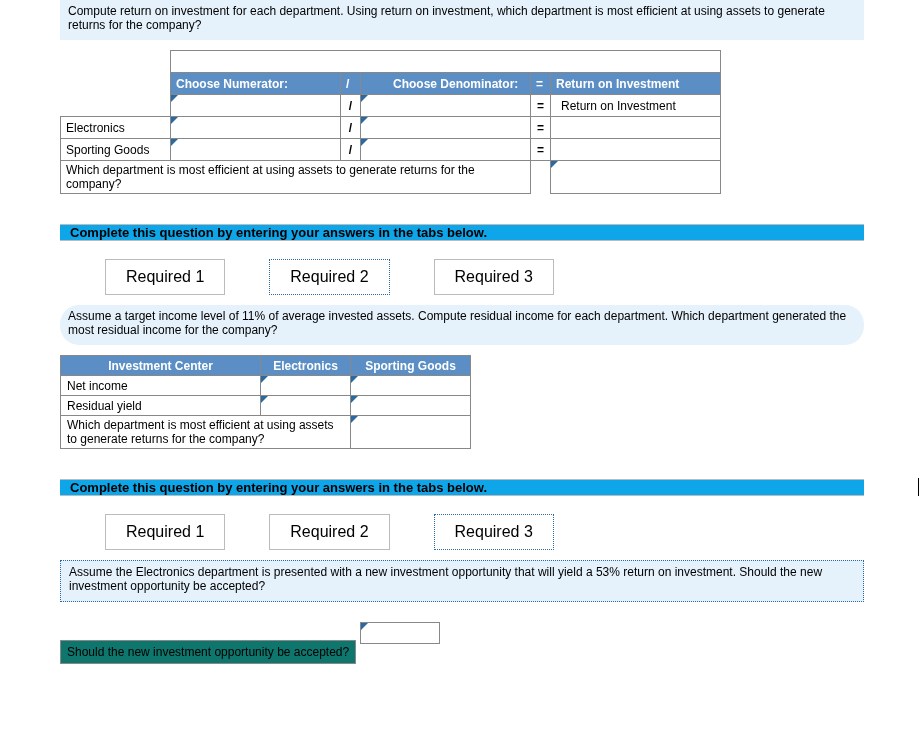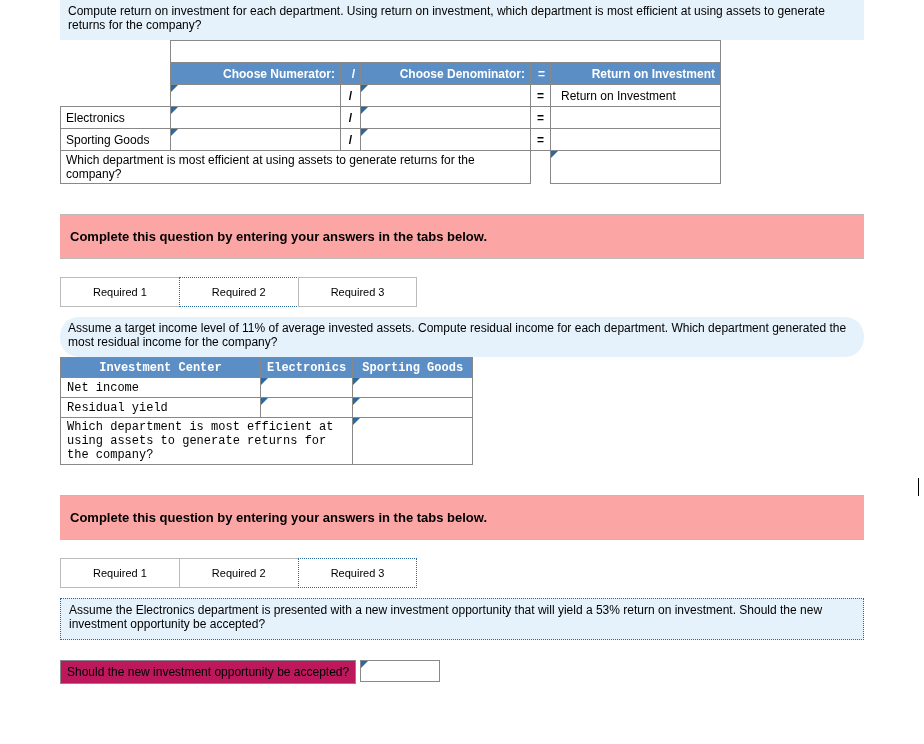--- a/index.html
+++ b/index.html
@@ -9,20 +9,21 @@
     font-family: Verdana, Arial, sans-serif;
     font-size: 12px;
     background: #fff;
     color: #000;
     width: 924px;
   }
   .container { padding: 0 60px 60px 60px; }
   .question-box {
     background: #e6f2fb;
     padding: 4px 8px 8px 8px;
+    margin-bottom: 10px;
   }
   .question-box.dotted {
     border: 1px dotted #2a6aa0;
   }
   .section-title-cell {
     background: #5b8ec4;
     color: #fff;
     font-weight: bold;
     text-align: center;
     padding: 4px;
@@ -33,76 +34,77 @@
   .roi-table td, .roi-table th {
     border: 1px solid #888;
     padding: 2px 5px;
     height: 22px;
     background: #fff;
   }
   .roi-table th {
     background: #5b8ec4;
     color: #fff;
     font-weight: bold;
-    text-align: right;
+    text-align: left;
   }
   .roi-table .noborder { border: none; background: transparent; }
   .input-cell {
     position: relative;
     background: #fff;
   }
   .corner {
     position: absolute;
     top: 0; left: 0;
     width: 0; height: 0;
     border-top: 7px solid #2a6aa0;
     border-right: 7px solid transparent;
   }
   .instr-bar {
-    background: #fca5a5;
+    background: #0ea5e9;
     border-top: 1px solid #bbb;
     border-bottom: 1px solid #bbb;
-    padding: 14px 10px;
+    padding: 0 10px;
     font-weight: bold;
     font-size: 13px;
     margin: 30px 0 10px 0;
   }
   .tabs { display: flex; margin: 18px 0 0 0; }
   .tab {
-    padding: 8px 32px;
+    padding: 8px 20px;
     border: 1px solid #bbb;
     background: #fff;
-    font-size: 11px;
+    font-size: 16px;
     cursor: pointer;
     margin-right: -1px;
+    margin-left: 45px;
   }
   .tab.active {
     border: 1px dotted #2a6aa0;
   }
   .ri-table td, .ri-table th {
     border: 1px solid #888;
     padding: 2px 6px;
     height: 20px;
     background: #fff;
-    font-family: Liberation Mono, monospace;
   }
   .ri-table th {
     background: #5b8ec4;
     color: #fff;
     font-weight: bold;
     text-align: center;
   }
   .slash { text-align: center; font-weight: bold; }
   .eq { text-align: center; font-weight: bold; }
   .final-q {
     border: 1px solid #888;
     padding: 4px 6px;
     display: inline-block;
-    background: #be185d;
+    background: #0f766e;
     vertical-align: top;
+    margin-top: 18px;
   }
   .final-input {
     border: 1px solid #888;
     display: inline-block;
     width: 80px;
     height: 22px;
     background: #fff;
     vertical-align: top;
     position: relative;
   }

